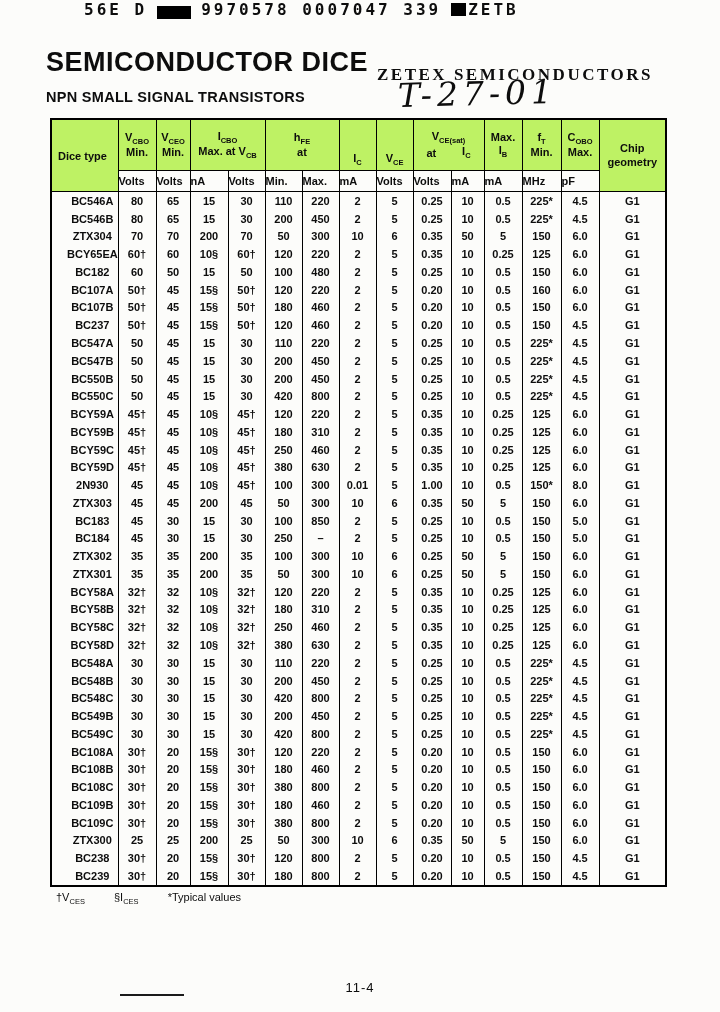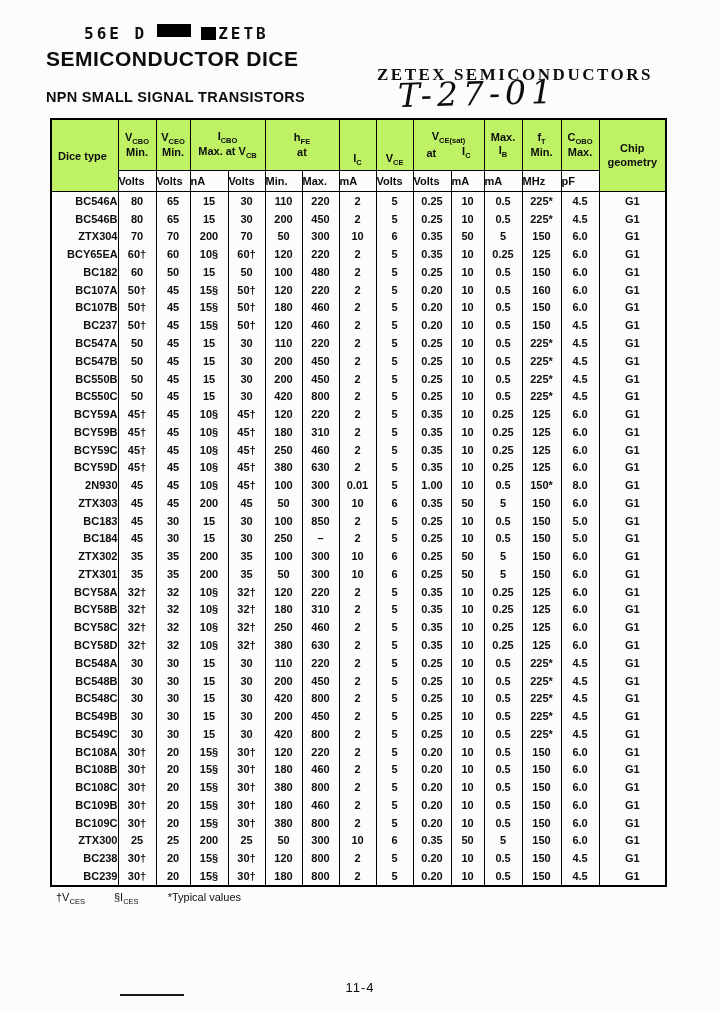--- a/index.html
+++ b/index.html
@@ -6,34 +6,34 @@
   body {
     width:720px; height:1012px;
     background:#fcfcfa;
     font-family:"Liberation Sans", sans-serif;
     color:#0d0d0d;
     position:relative;
     overflow:hidden;
   }
   
   .scan-header {
-    position:absolute; top:24px; left:84px;
-    display:flex; align-items:flex-start; gap:10px;
+    position:absolute; top:0; left:84px;
+    display:flex; align-items:flex-end; gap:10px;
     font-family:"DejaVu Sans Mono", monospace;
     font-weight:bold; font-size:16px; letter-spacing:3px;
     white-space:nowrap;
   }
   .redact { display:inline-block; background:#000; }
   .redact.big { width:34px; height:13px; }
   .redact.small { width:15px; height:13px; margin-right:2px; }
   .zetb-group { display:flex; align-items:center; }
 
   .main-title {
     position:absolute; left:46px; top:47px;
-    font-size:21px; font-weight:900; letter-spacing:0.5px;
+    font-size:27px; font-weight:900; letter-spacing:0.5px;
   }
   .brand {
     position:absolute; left:377px; top:65px;
     font-family:"Liberation Serif", serif;
     font-size:17px; font-weight:600; letter-spacing:2.5px;
     white-space:nowrap;
   }
   .subtitle {
     position:absolute; left:46px; top:89px;
     font-size:14.5px; font-weight:800; letter-spacing:0.3px;
@@ -68,21 +68,21 @@
     border:1.5px solid #000;
     text-align:left; font-weight:700; font-size:11px;
     height:20px; padding:0;
   }
   tbody td {
     border-left:1.5px solid #000; border-right:1.5px solid #000;
     border-top:0; border-bottom:0;
     text-align:center; font-size:11px; font-weight:700;
     height:17.78px; padding:0; white-space:nowrap; overflow:hidden;
   }
-  tbody td.dice { text-align:right; padding-left:15px; }
+  tbody td.dice { text-align:center; padding-left:15px; }
 
   .footnote {
     position:absolute; left:56px; top:891px;
     font-size:11px; font-weight:400;
   }
   .footnote span.fpart { margin-right:26px; }
   .page-number {
     position:absolute; left:0; right:0; top:980px;
     text-align:center; font-size:13px; font-weight:400;
     letter-spacing:1px;
@@ -91,20 +91,21 @@
     position:absolute; left:120px; top:994px;
     width:64px; height:2px; background:#1a1a1a;
   }
 </style>
 </head>
 <body>
 
 <div class="scan-header">
   <span>56E D</span>
   <span class="redact big"></span>
+  <span>9970578 0007047 339</span>
   <span class="zetb-group">
     <span class="redact small"></span>
     <span>ZETB</span>
   </span>
 </div>
 
 <div class="main-title">SEMICONDUCTOR DICE</div>
 <div class="brand">ZETEX SEMICONDUCTORS</div>
 <div class="subtitle">NPN SMALL SIGNAL TRANSISTORS</div>
 <div class="handwritten">T-27-01</div>

